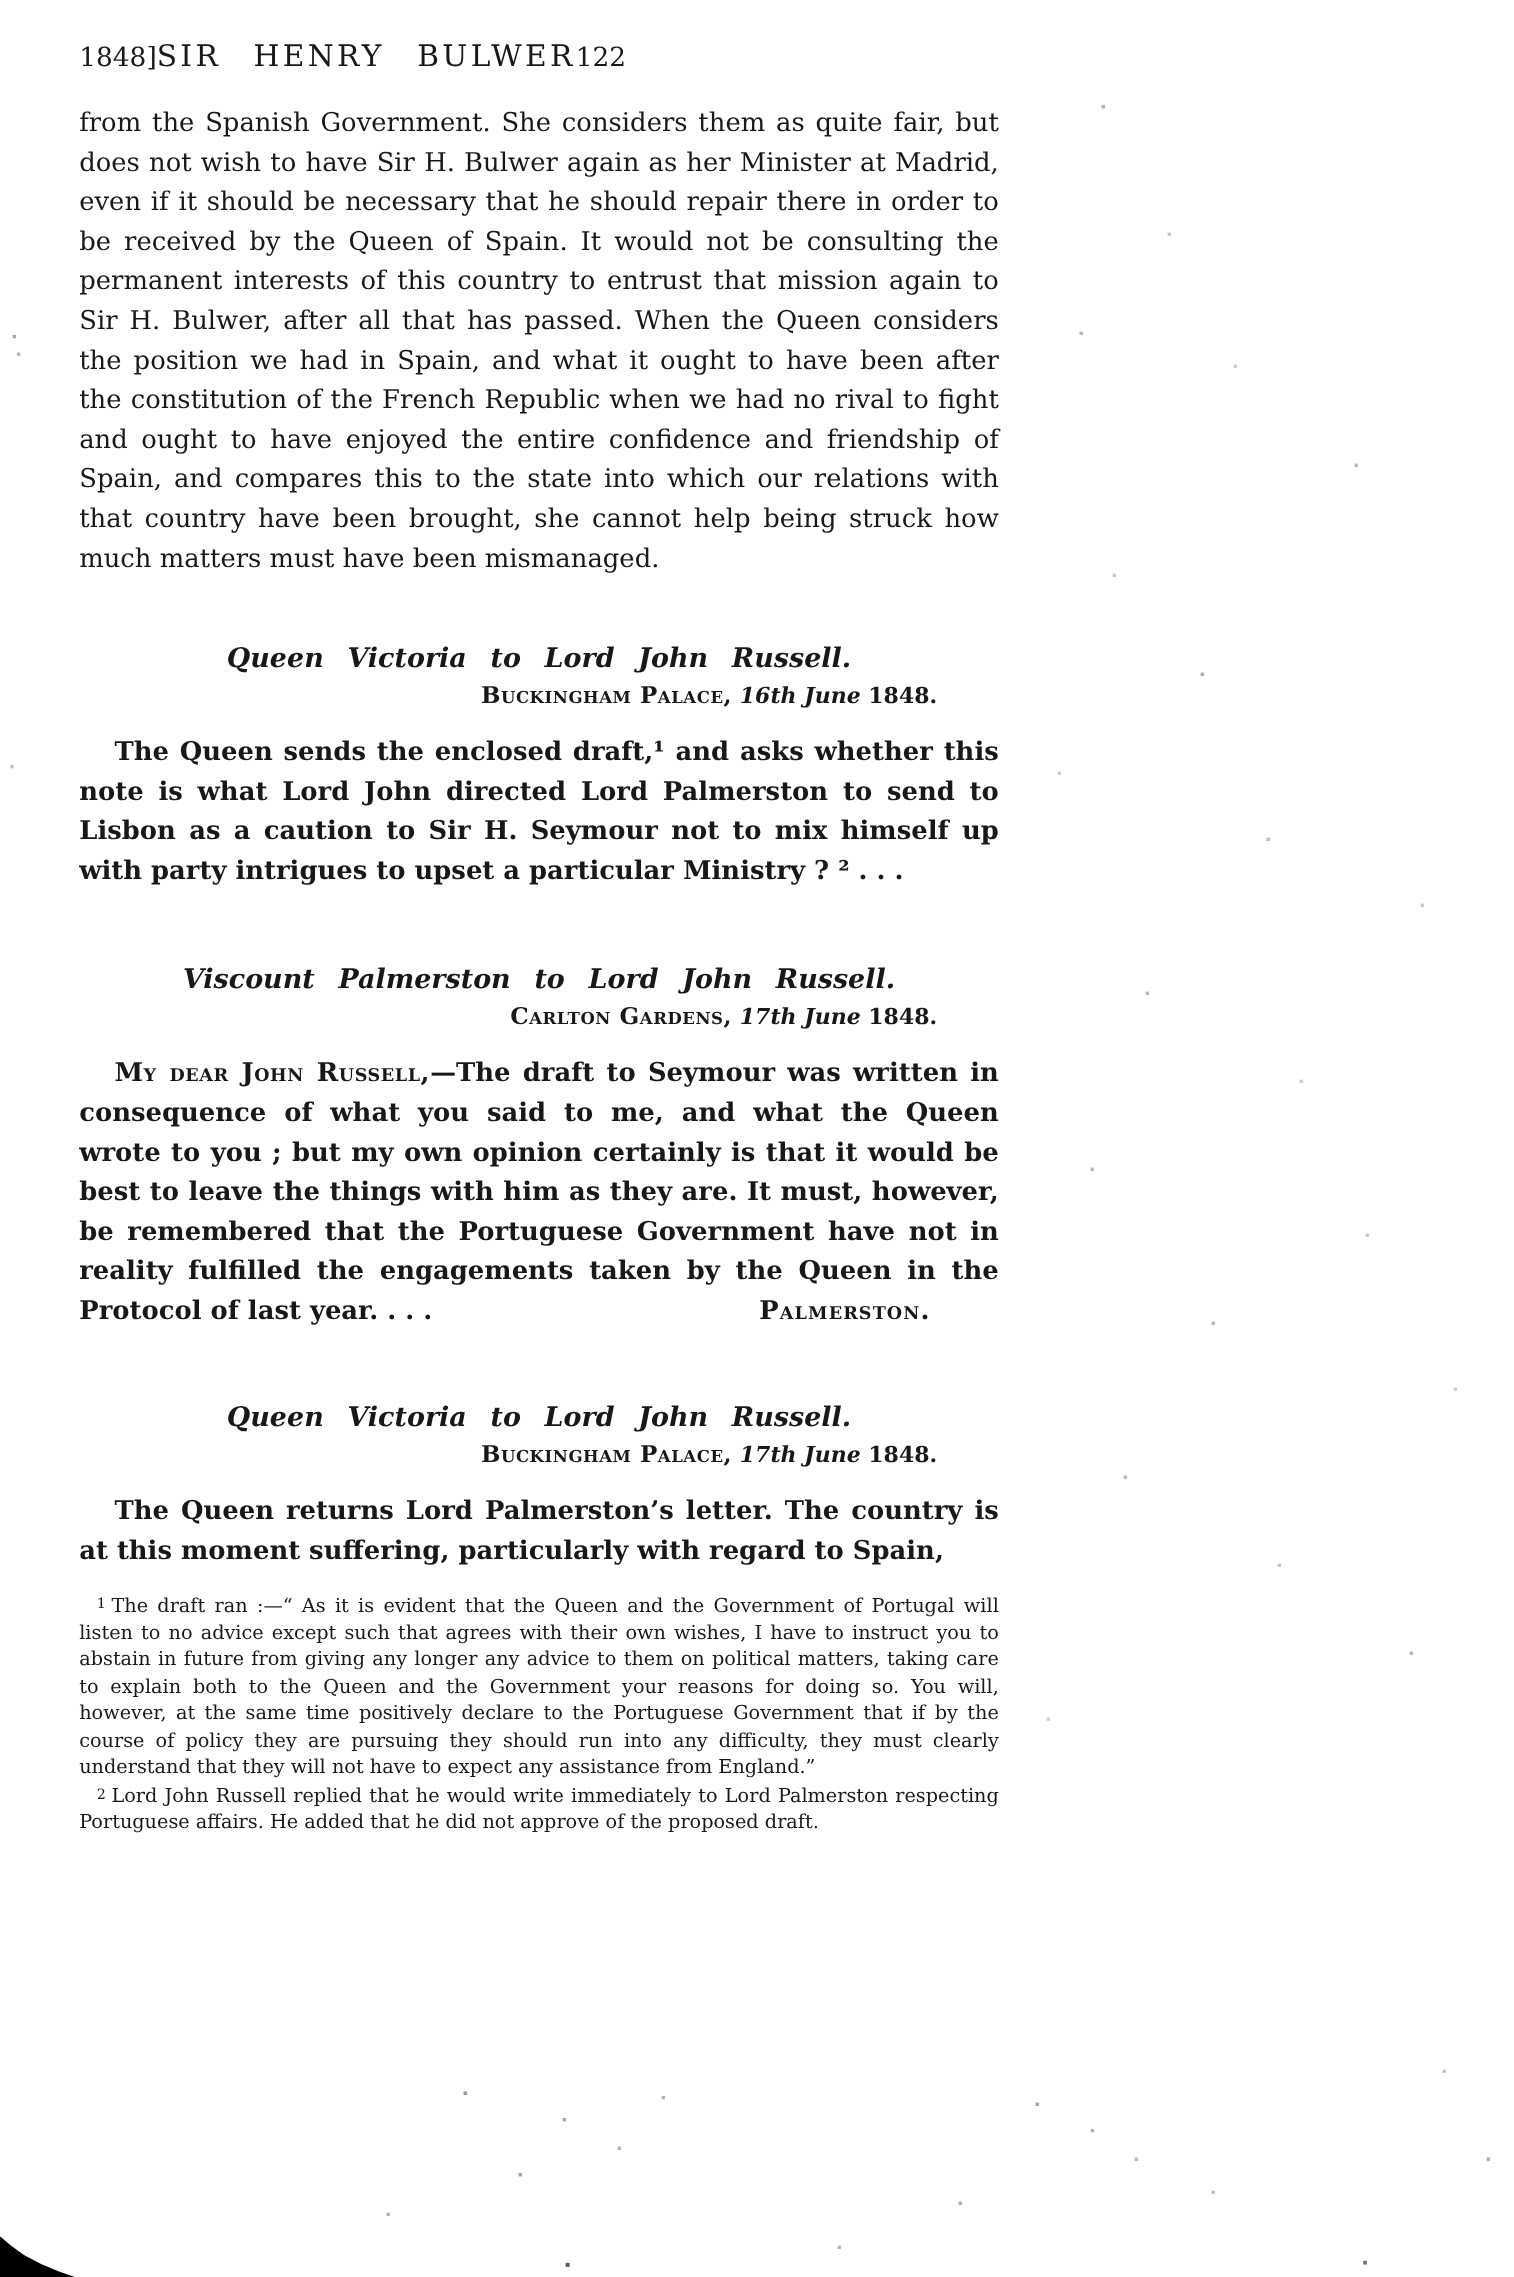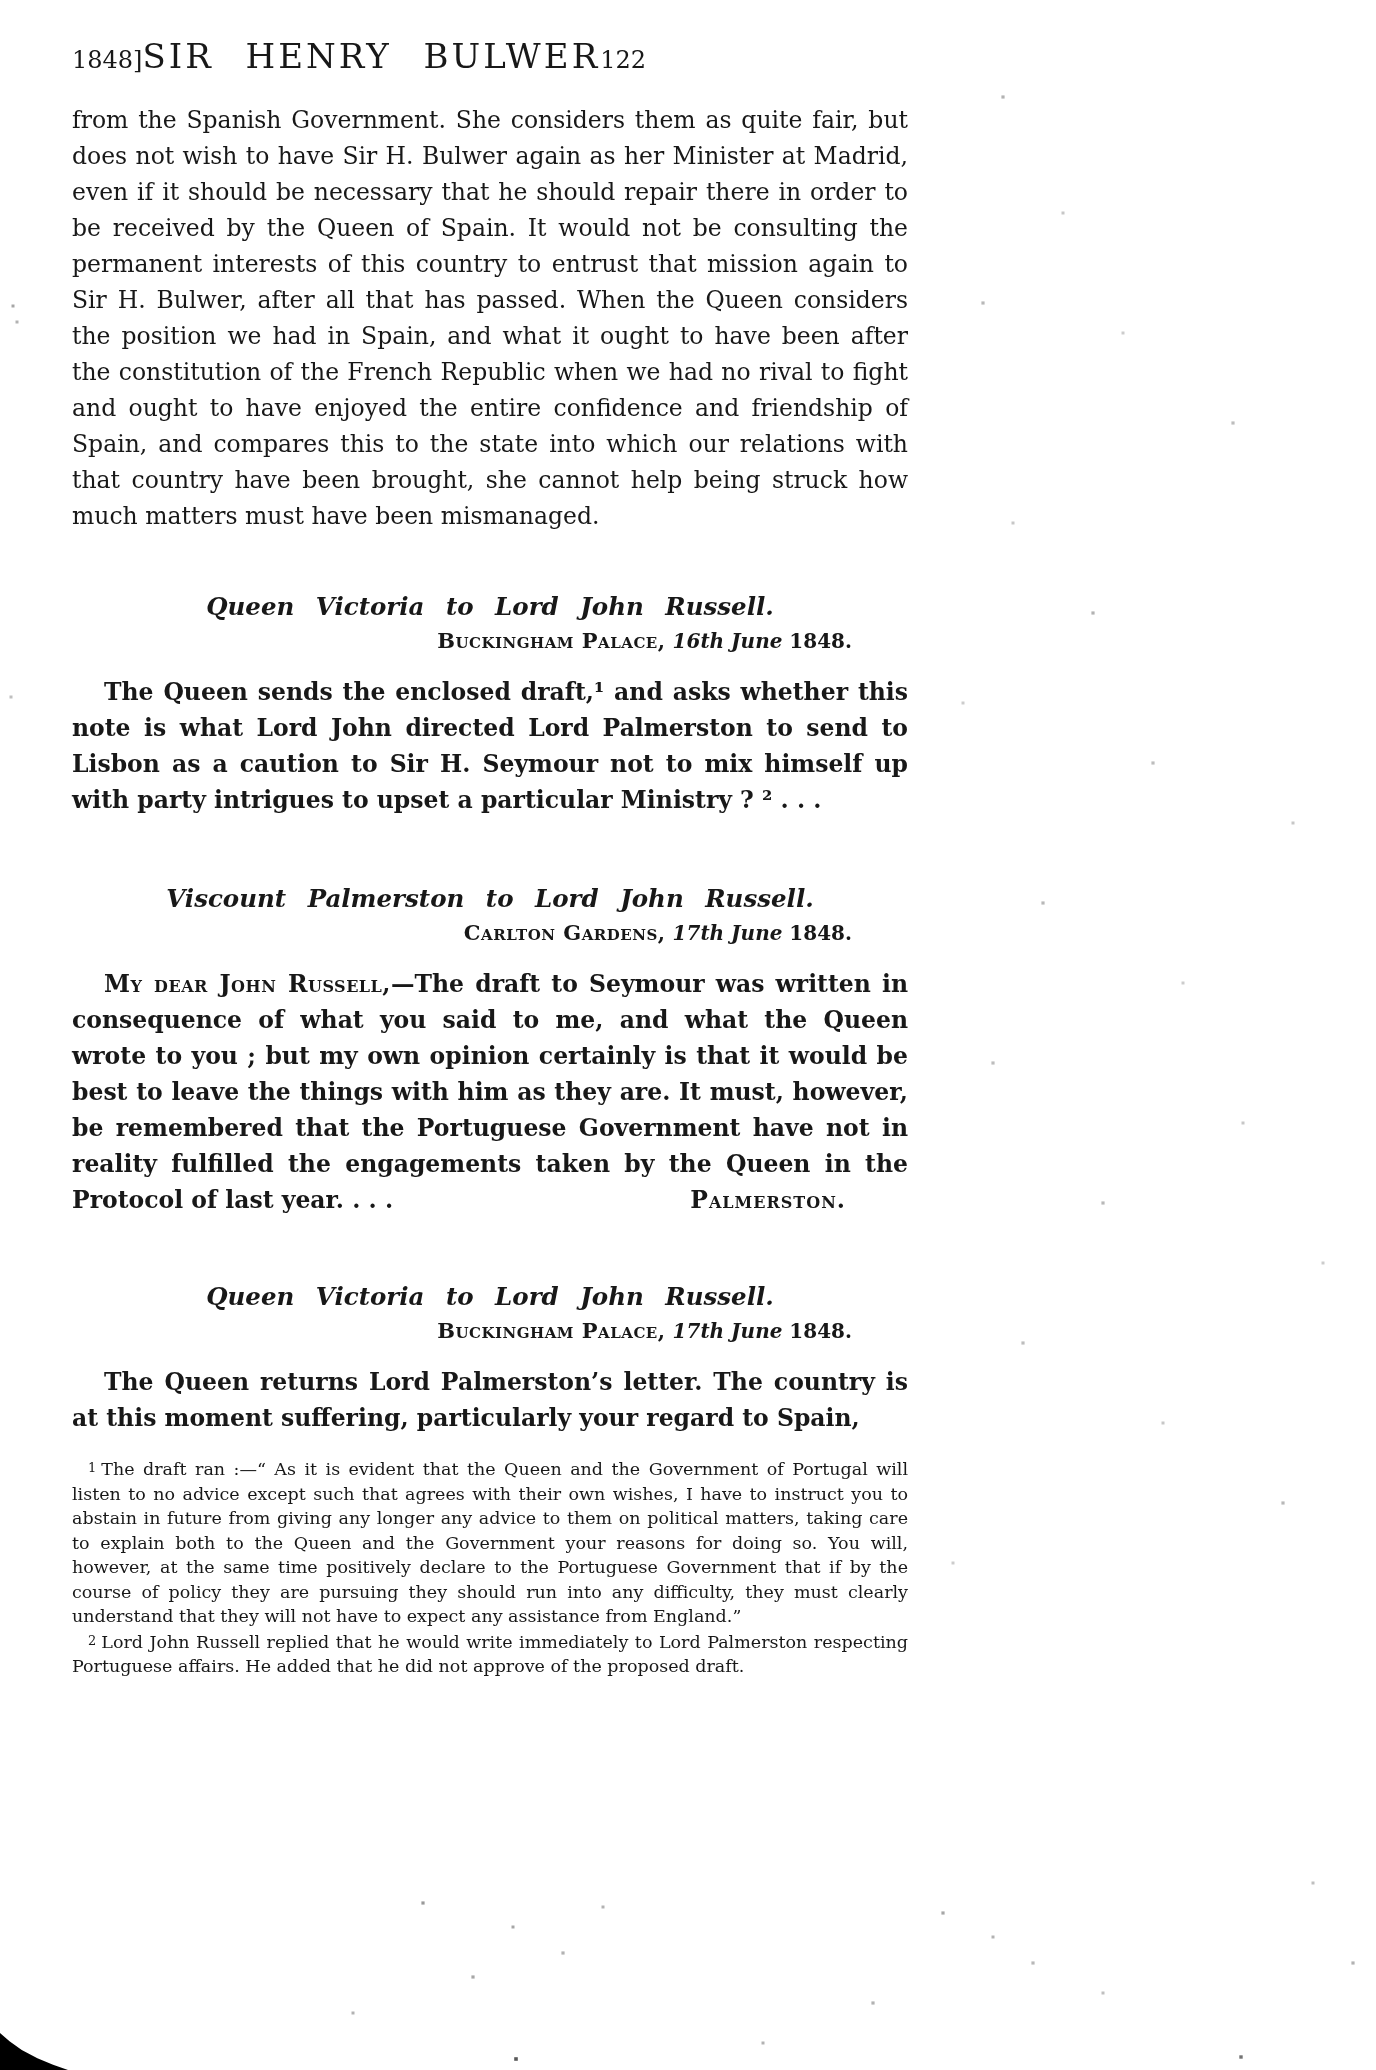--- a/index.html
+++ b/index.html
@@ -17,21 +17,21 @@
   
   .running-header {
     display: flex;
     justify-content: flex-start;
     align-items: baseline;
     font-size: 25px;
   }
   .running-header .title {
     letter-spacing: 3px;
     word-spacing: 18px;
-    font-size: 34px;
+    font-size: 27px;
   }
   .running-header .year, .running-header .pageno { font-size: 24px; }
 
   
   .bodytext {
     font-size: 23.5px;
     line-height: 36px;
     text-align: justify;
   }
   .opening-paragraph { margin-top: 26px; }
@@ -157,21 +157,21 @@
 
   <div class="letter letter-2">
     <p class="letter-heading">Viscount Palmerston to Lord John Russell.</p>
     <p class="dateline"><span class="sc place">Carlton Gardens,</span> <span class="date">17th June</span> <span>1848.</span></p>
     <p class="bodytext letter-body"><span class="sc salutation">My dear John Russell,</span><span>—The draft to Seymour was written in consequence of what you said to me, and what the Queen wrote to you ; but my own opinion certainly is that it would be best to leave the things with him as they are.  It must, however, be remembered that the Portuguese Government have not in reality fulfilled the engagements taken by the Queen in the Protocol of last year. . . .</span><span class="sc signature">Palmerston.</span></p>
   </div>
 
   <div class="letter letter-3">
     <p class="letter-heading">Queen Victoria to Lord John Russell.</p>
     <p class="dateline"><span class="sc place">Buckingham Palace,</span> <span class="date">17th June</span> <span>1848.</span></p>
-    <p class="bodytext letter-body">The Queen returns Lord Palmerston’s letter.  The country is at this moment suffering, particularly your regard to Spain,</p>
+    <p class="bodytext letter-body">The Queen returns Lord Palmerston’s letter.  The country is at this moment suffering, particularly with regard to Spain,</p>
   </div>
 
   <div class="footnotes">
     <p class="footnote"><span class="marker">1</span><span>The draft ran :—“ As it is evident that the Queen and the Government of Portugal will listen to no advice except such that agrees with their own wishes, I have to instruct you to abstain in future from giving any longer any advice to them on political matters, taking care to explain both to the Queen and the Government your reasons for doing so. You will, however, at the same time positively declare to the Portuguese Government that if by the course of policy they are pursuing they should run into any difficulty, they must clearly understand that they will not have to expect any assistance from England.”</span></p>
     <p class="footnote"><span class="marker">2</span><span>Lord John Russell replied that he would write immediately to Lord Palmerston respecting Portuguese affairs.  He added that he did not approve of the proposed draft.</span></p>
   </div>
 
 </div>
 
 <div class="speckles"></div>

